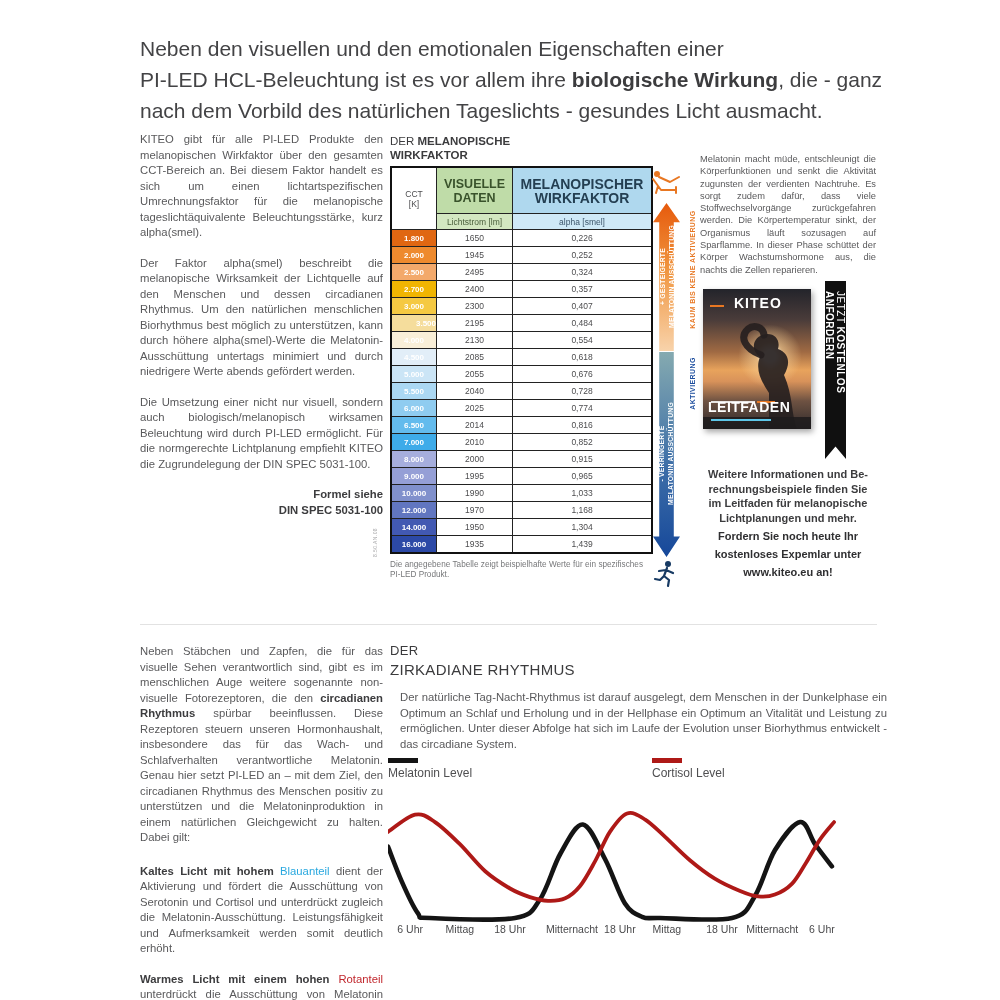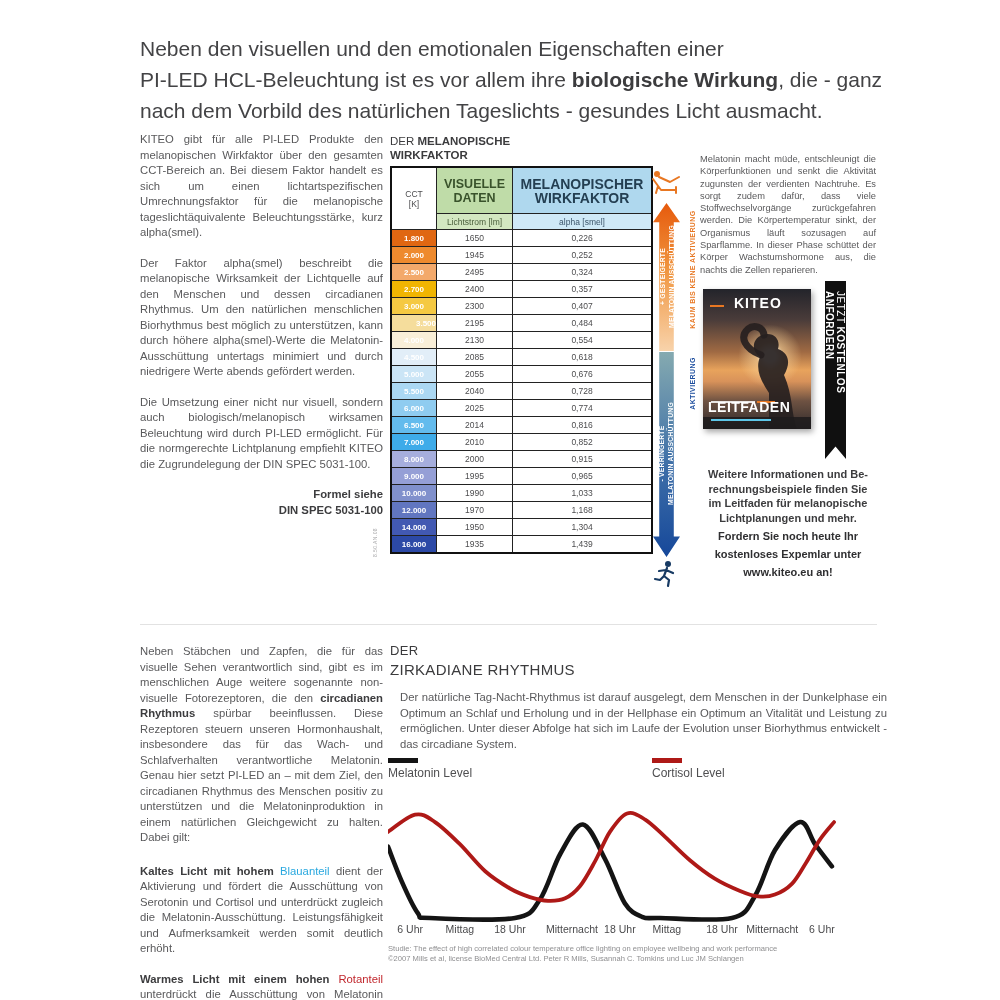--- a/index.html
+++ b/index.html
@@ -196,20 +196,21 @@
           <td>1,304</td>
         </tr>
         <tr>
           <td class="cct" style="background: rgb(44, 73, 166);">16.000</td>
           <td>1935</td>
           <td>1,439</td>
         </tr>
       </tbody>
   </table>
 
+  <div class="abs" id="tbl-caption">Die angegebene Tabelle zeigt beispielhafte Werte für ein spezifisches PI-LED Produkt.</div>
   <div class="abs" id="side-note">8.50.AN.08</div>
 
   <svg class="abs" style="left:650px;top:166px;" width="32" height="28" viewBox="0 0 32 28">
     <circle cx="7" cy="8" r="3" fill="#e87722"></circle>
     <path d="M9 11 L20 16 L29 11 M3 13 L11 24 L26 24 M26 21 L26 27 M8 20 L6 27" fill="none" stroke="#e87722" stroke-width="2" stroke-linecap="round" stroke-linejoin="round"></path>
   </svg>
 
   <div class="arrow" id="arrow-up"></div>
   <div class="arr-label" style="left:592px;top:268px;width:150px;">+ GESTEIGERTE<br>MELATONIN AUSSCHÜTTUNG</div>
   <div class="side-label" style="left:617px;top:266px;width:150px;color:#e87722;">KAUM BIS KEINE AKTIVIERUNG</div>
@@ -281,15 +282,14 @@
       <span style="left: 15.9%;">Mittag</span>
       <span style="left: 27%;">18 Uhr</span>
       <span style="left: 40.7%;">Mitternacht</span>
       <span style="left: 51.3%;">18 Uhr</span>
       <span style="left: 61.7%;">Mittag</span>
       <span style="left: 73.9%;">18 Uhr</span>
       <span style="left: 85%;">Mitternacht</span>
       <span style="left: 96%;">6 Uhr</span>
     </div>
 
-  <div class="abs" id="footnote">Studie: The effect of high correlated colour temperature office lighting on employee wellbeing and work performance<br>©2007 Mills et al, license BioMed Central Ltd. Peter R Mills, Susannah C. Tomkins und Luc JM Schlangen</div>
 
 </div>
 
 </body></html>

